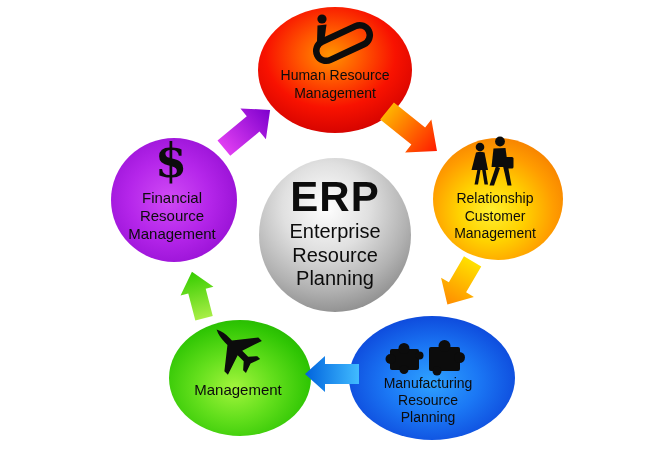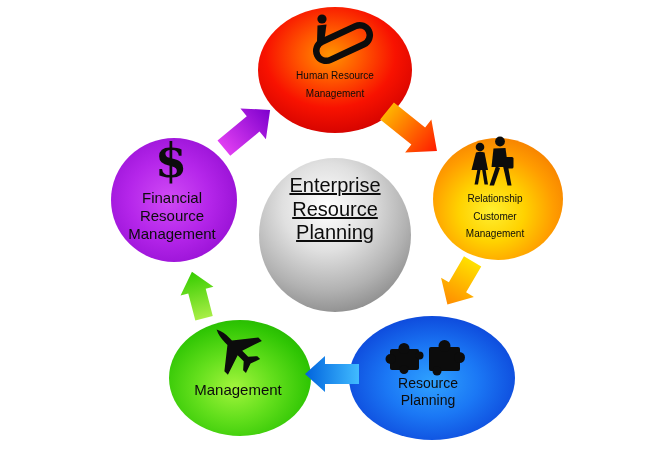--- a/index.html
+++ b/index.html
@@ -12,25 +12,25 @@
   }
   .stage svg{position:absolute;left:0;top:0;}
   .label{
     position:absolute;
     transform:translateX(-50%);
     text-align:center;
     color:#0c0c0c;
     white-space:nowrap;
     font-family:"Liberation Sans",sans-serif;
   }
-  .f14 div{font-size:10px;line-height:17.5px;}
+  .f14 div{font-size:14px;line-height:17.5px;}
   .f14t div{font-size:14px;line-height:16.8px;}
   .f15 div{font-size:15px;line-height:18px;}
   .erp-abbr{font-size:42px;font-weight:bold;line-height:46px;letter-spacing:1px;}
-  .erp-line{font-size:20px;line-height:23.5px;text-decoration:underline;}
+  .erp-line{font-size:20px;line-height:23.5px;}
   .dollar{
     position:absolute;
     transform:translateX(-50%);
     font-family:"DejaVu Serif",serif;
     font-weight:bold;
     font-size:46px;
     line-height:1;
     color:#0c0c0c;
   }
 </style>
@@ -161,32 +161,34 @@
   </svg>
 
   <div class="dollar" style="left:171px;top:138px">$</div>
 
   <div class="label f14" style="left:335px;top:67px">
     <div>Human Resource</div>
     <div>Management</div>
   </div>
 
   <div class="label" style="left:335px;top:174px">
+    <div class="erp-abbr">ERP</div>
     <div class="erp-line">Enterprise</div>
     <div class="erp-line">Resource</div>
     <div class="erp-line">Planning</div>
   </div>
 
   <div class="label f14" style="left:495px;top:190px">
     <div>Relationship</div>
     <div>Customer</div>
     <div>Management</div>
   </div>
 
   <div class="label f14t" style="left:428px;top:375px">
+    <div>Manufacturing</div>
     <div>Resource</div>
     <div>Planning</div>
   </div>
 
   <div class="label f15" style="left:238px;top:381px">
     <div>Management</div>
   </div>
 
   <div class="label f15" style="left:172px;top:189px">
     <div>Financial</div>

